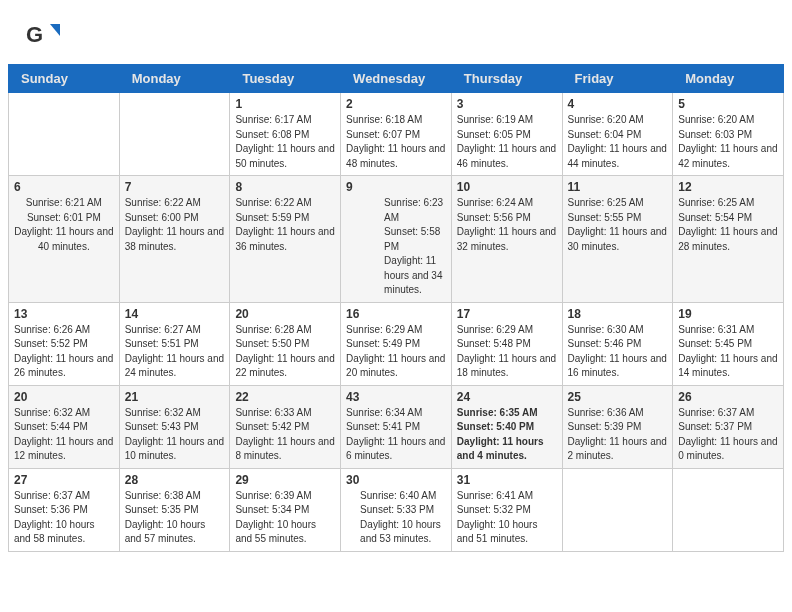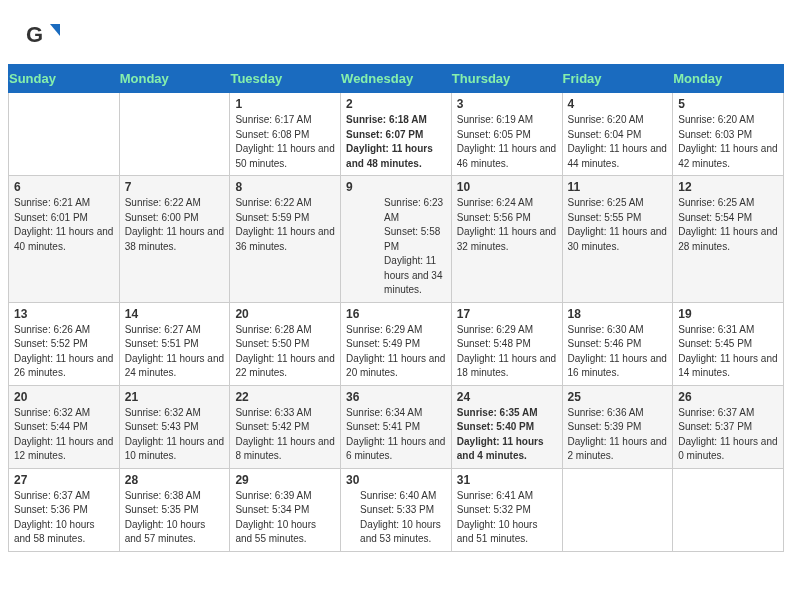--- a/index.html
+++ b/index.html
@@ -57,24 +57,24 @@
       border-collapse: collapse;
       padding: 0 8px;
       margin: 0 auto;
       table-layout: fixed;
     }
     .calendar-wrap {
       padding: 0 8px 8px 8px;
     }
     .cal-header th {
       background: #1a6bbf;
-      color: #86efac;
+      color: #e5e5e5;
       font-size: 13px;
       font-weight: bold;
-      padding: 6px 0;
+      padding: 6px 12px;
       text-align: left;
       border: 1px solid #1a6bbf;
     }
     .cal-row td {
       vertical-align: top;
       border: 1px solid #ccc;
       padding: 4px 5px;
       font-size: 10.5px;
       color: #333;
       height: 80px;
@@ -136,21 +136,21 @@
           <td class="empty-cell"></td>
           <td class="empty-cell"></td>
           <td>
             <span class="day-number">1</span>
             <div class="cell-text" style="white-space: pre-line;">Sunrise: 6:17 AM
 Sunset: 6:08 PM
 Daylight: 11 hours and 50 minutes.</div>
           </td>
           <td>
             <span class="day-number">2</span>
-            <div class="cell-text" style="white-space: pre-line; font-weight: bold;">Sunrise: 6:18 AM
+            <div class="cell-text" style="white-space: pre-line;">Sunrise: 6:18 AM
 Sunset: 6:07 PM
 Daylight: 11 hours and 48 minutes.</div>
           </td>
           <td>
             <span class="day-number">3</span>
             <div class="cell-text" style="white-space: pre-line;">Sunrise: 6:19 AM
 Sunset: 6:05 PM
 Daylight: 11 hours and 46 minutes.</div>
           </td>
           <td>
@@ -162,21 +162,21 @@
           <td>
             <span class="day-number">5</span>
             <div class="cell-text" style="white-space: pre-line;">Sunrise: 6:20 AM
 Sunset: 6:03 PM
 Daylight: 11 hours and 42 minutes.</div>
           </td>
         </tr>
         <tr class="cal-row">
           <td>
             <span class="day-number">6</span>
-            <div class="cell-text" style="white-space: pre-line;">Sunrise: 6:21 AM
+            <div class="cell-text" style="white-space: pre-line; text-align: center;">Sunrise: 6:21 AM
 Sunset: 6:01 PM
 Daylight: 11 hours and 40 minutes.</div>
           </td>
           <td>
             <span class="day-number">7</span>
             <div class="cell-text" style="white-space: pre-line;">Sunrise: 6:22 AM
 Sunset: 6:00 PM
 Daylight: 11 hours and 38 minutes.</div>
           </td>
           <td>
@@ -267,21 +267,21 @@
 Sunset: 5:43 PM
 Daylight: 11 hours and 10 minutes.</div>
           </td>
           <td>
             <span class="day-number">22</span>
             <div class="cell-text" style="white-space: pre-line;">Sunrise: 6:33 AM
 Sunset: 5:42 PM
 Daylight: 11 hours and 8 minutes.</div>
           </td>
           <td>
-            <span class="day-number">36</span>
+            <span class="day-number">43</span>
             <div class="cell-text" style="white-space: pre-line;">Sunrise: 6:34 AM
 Sunset: 5:41 PM
 Daylight: 11 hours and 6 minutes.</div>
           </td>
           <td>
             <span class="day-number">24</span>
             <div class="cell-text" style="white-space: pre-line; font-weight: bold;">Sunrise: 6:35 AM
 Sunset: 5:40 PM
 Daylight: 11 hours and 4 minutes.</div>
           </td>

